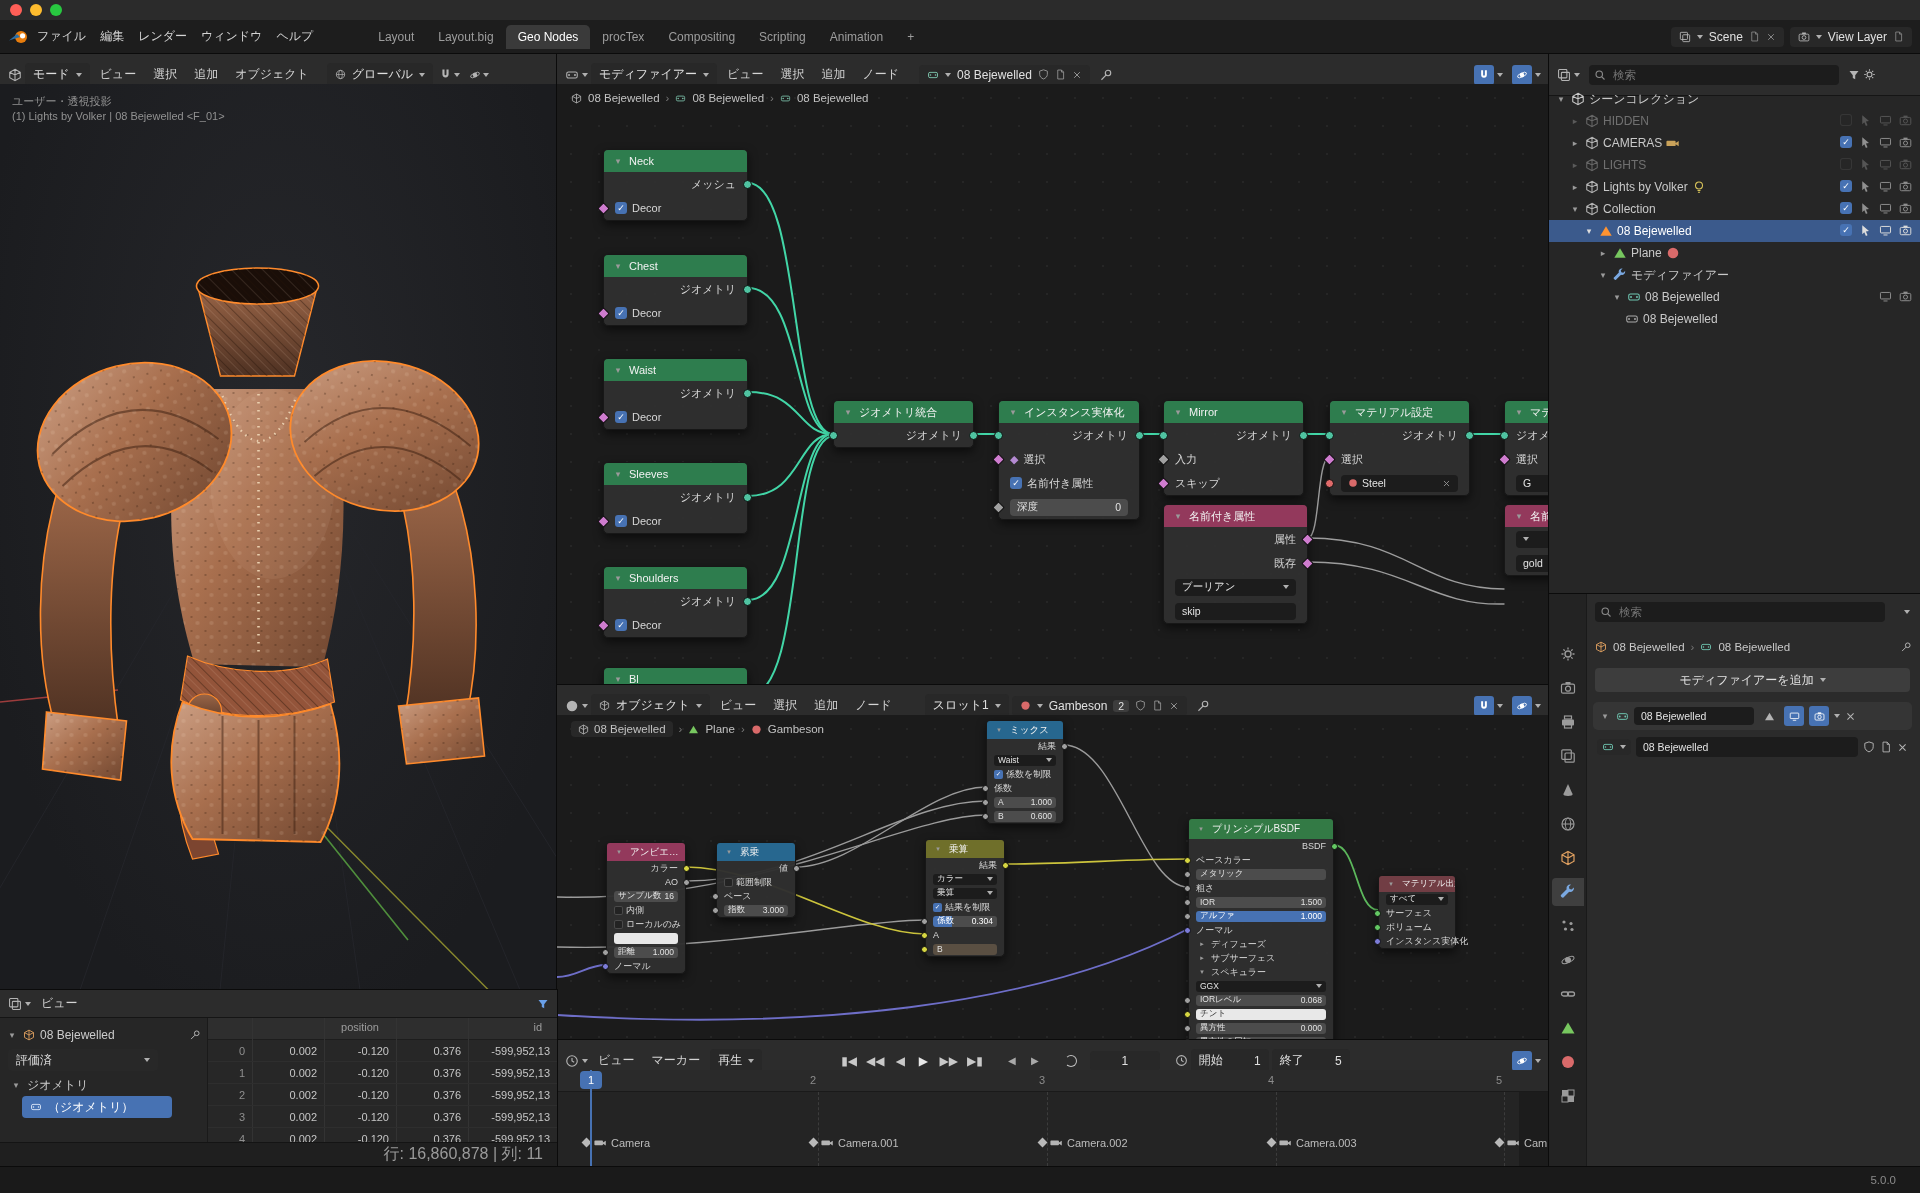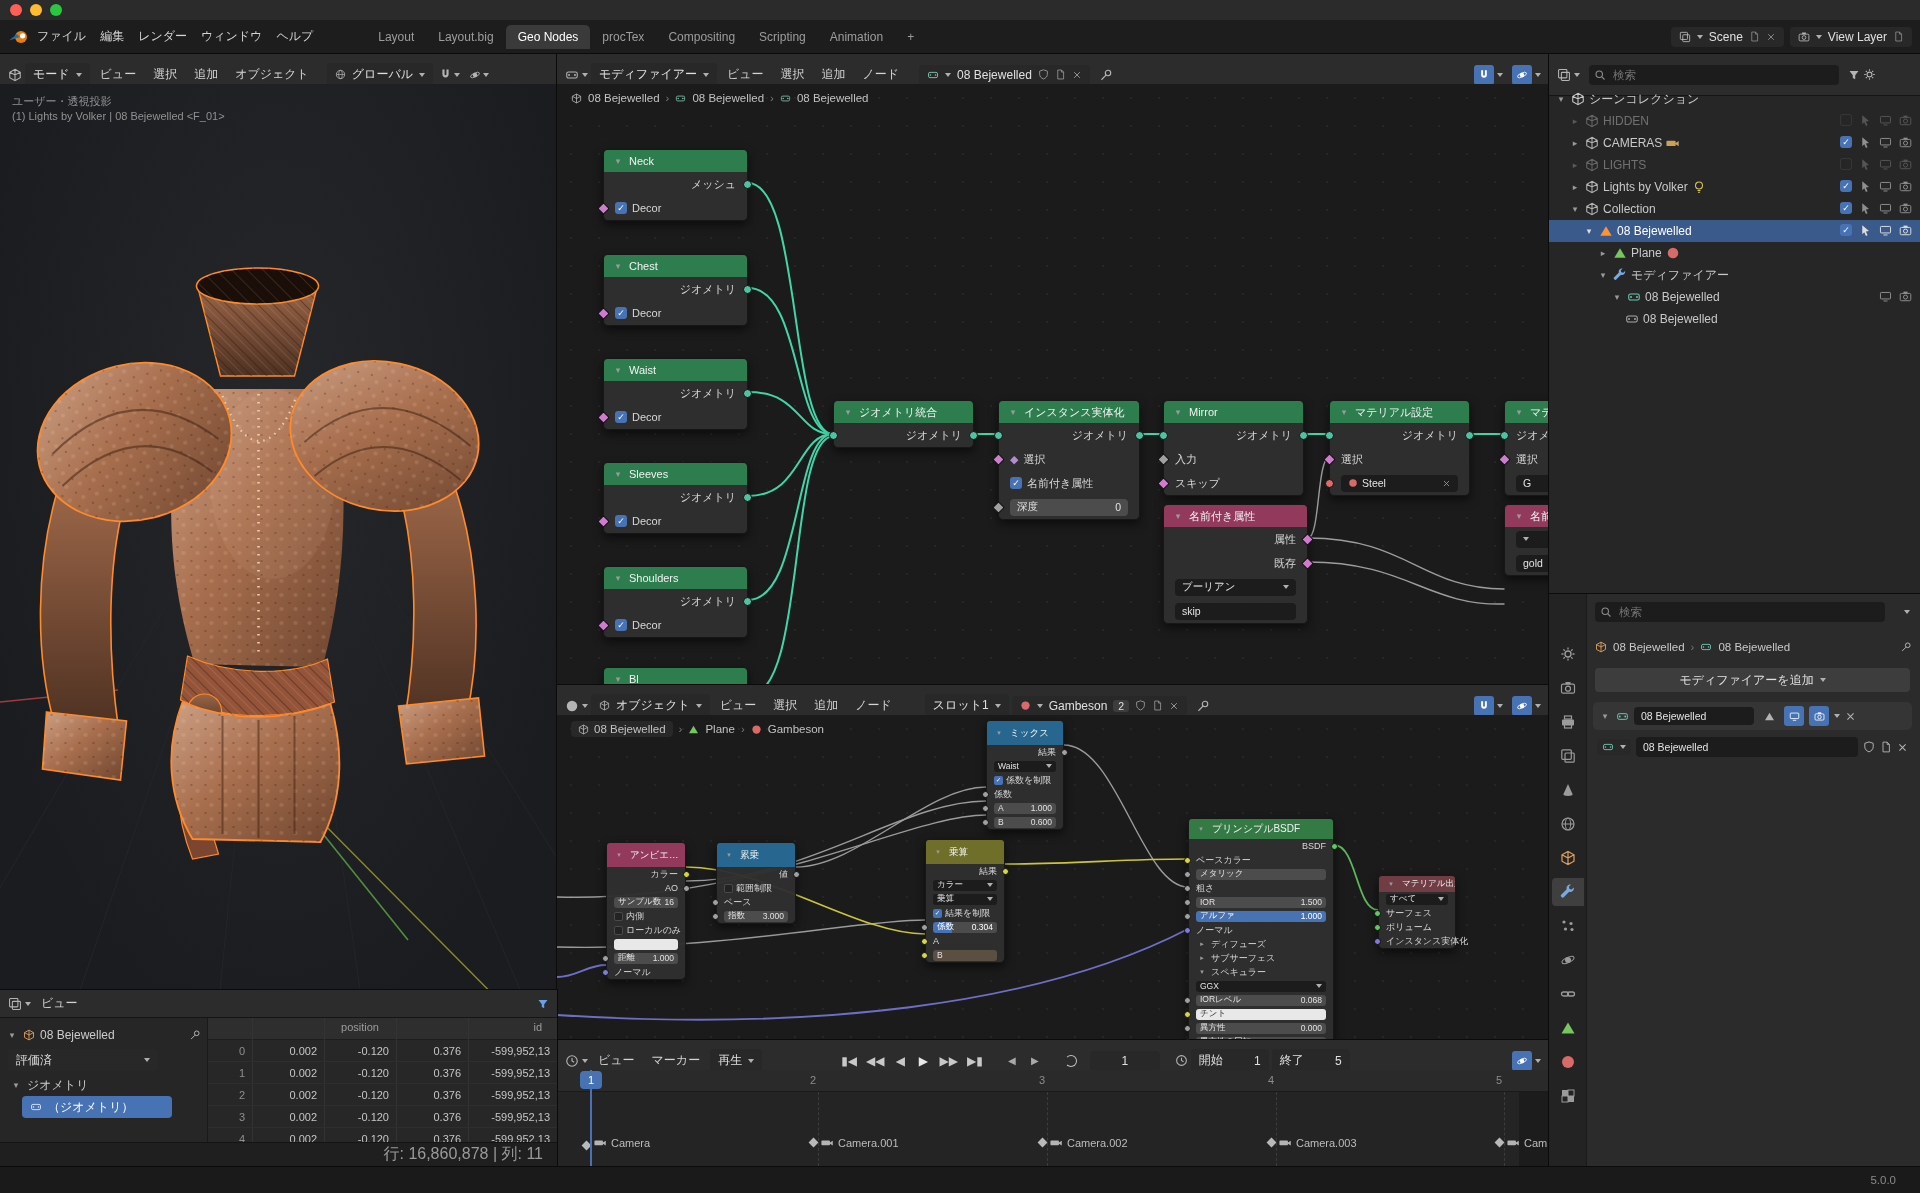--- a/index.html
+++ b/index.html
@@ -13,21 +13,21 @@
   .ic{width:14px;height:14px;flex:none;color:#b4b4b4;display:inline-block;vertical-align:middle}
   .ic svg{width:100%;height:100%;display:block}
   .ibtn{height:20px;min-width:20px;border-radius:3px;display:inline-flex;align-items:center;justify-content:center;gap:2px;padding:0 3px}
   .ibtn.on{background:#4772b3;color:#fff}
   .dis{font-size:9px;color:#9a9a9a;width:12px;display:inline-block;text-align:center;flex:none}
   
   .node{position:absolute;background:rgba(47,47,47,.97);border:1px solid #171717;border-radius:5px;box-shadow:0 4px 10px rgba(0,0,0,.55);font-size:11px;color:#d8d8d8}
   .nh{display:flex;align-items:center;gap:5px;height:22px;padding:0 8px;border-radius:4px 4px 0 0;color:#f2f2f2;white-space:nowrap;overflow:hidden}
   .nr{position:relative;display:flex;align-items:center;height:24px;padding:0 11px;white-space:nowrap;gap:5px}
   .nr.out{justify-content:flex-end}
-  .small .nh{height:24px;font-size:9.5px;padding:0 6px;border-radius:3px 3px 0 0}
+  .small .nh{height:18px;font-size:9.5px;padding:0 6px;border-radius:3px 3px 0 0}
   .small .nr{height:14px;padding:0 7px;font-size:9px;gap:3px}
   .h-green{background:#2e7d4e}.h-red{background:#93395c}.h-blue{background:#27678f}.h-olive{background:#6f6f2a}.h-shgreen{background:#337a45}.h-maroon{background:#713d44}
   .sock{position:absolute;top:50%;margin-top:-4.5px;width:9px;height:9px;border-radius:50%;border:1px solid #0d0d0d;z-index:3}
   .small .sock{width:7px;height:7px;margin-top:-3.5px}
   .sock.l{left:-5px}.sock.r{right:-5px}
   .sock.d{transform:rotate(45deg);border-radius:1.5px}
   .c-geo{background:#4fc3a1}.c-bool{background:#cf7ccf}.c-gray{background:#a0a0a0}.c-vec{background:#7c7cd8}.c-col{background:#d6d642}.c-sh{background:#63c763}.c-mat{background:#e06a6a}
   .nfld{flex:1;display:flex;align-items:center;justify-content:space-between;background:#1c1c1c;border-radius:4px;height:17px;padding:0 7px;font-size:10.5px;color:#e2e2e2;min-width:0;overflow:hidden}
   .small .nfld{height:11px;border-radius:3px;font-size:8.5px;padding:0 4px}
   .nfld.val{background:#4c4c4c}
@@ -1151,21 +1151,21 @@
     <span class="abs" style="left:939px;top:4px;color:#8c8c8c;font-size:11px">5</span>
   </div>
 
   <div class="abs" style="left:0;top:52px;right:0;bottom:0;background:#242424">
     <div class="abs" style="left:261px;top:0;bottom:0;border-left:1px dashed #3c3c3c"></div>
     <div class="abs" style="left:490px;top:0;bottom:0;border-left:1px dashed #3c3c3c"></div>
     <div class="abs" style="left:719px;top:0;bottom:0;border-left:1px dashed #3c3c3c"></div>
     <div class="abs" style="left:947px;top:0;bottom:0;border-left:1px dashed #3c3c3c"></div>
     <div class="abs" style="left:962px;top:0;bottom:0;right:0;background:rgba(0,0,0,.22)"></div>
 
-    <div class="abs" style="left:26px;top:44px;display:flex;align-items:flex-end;gap:4px;color:#bdbdbd;font-size:11px">
+    <div class="abs" style="left:26px;top:44px;display:flex;align-items:center;gap:4px;color:#bdbdbd;font-size:11px">
         <span style="width:7px;height:7px;background:#b9b9b9;transform:rotate(45deg);display:inline-block"></span>
         <span class="ic" style="width:13px;height:13px">
           <svg>
             <use href="#i-cam"></use>
           </svg>
         </span>
         <span>Camera</span>
       </div>
     <div class="abs" style="left:253px;top:44px;display:flex;align-items:center;gap:4px;color:#bdbdbd;font-size:11px">
         <span style="width:7px;height:7px;background:#b9b9b9;transform:rotate(45deg);display:inline-block"></span>

